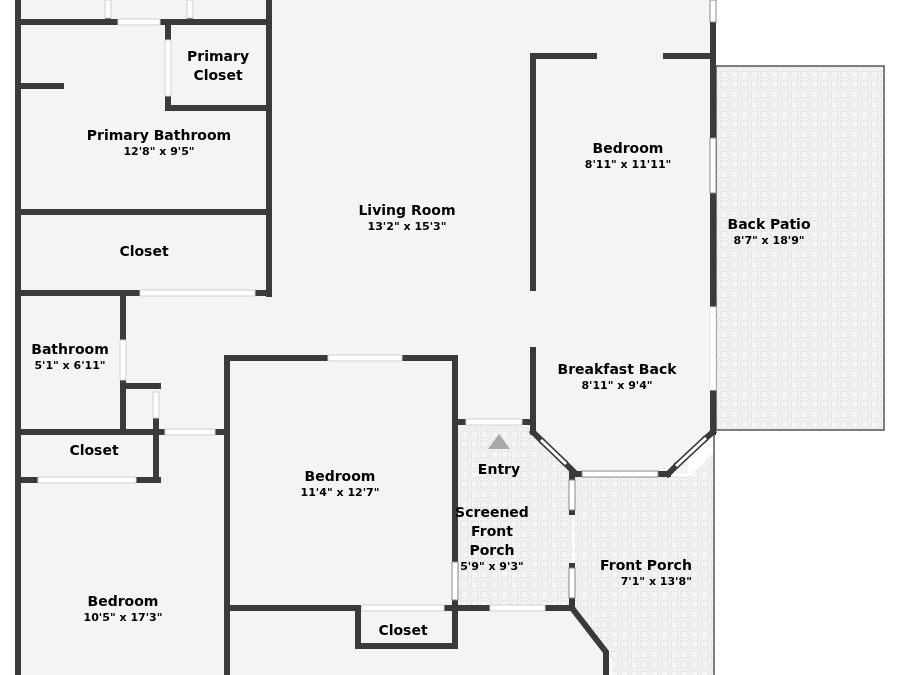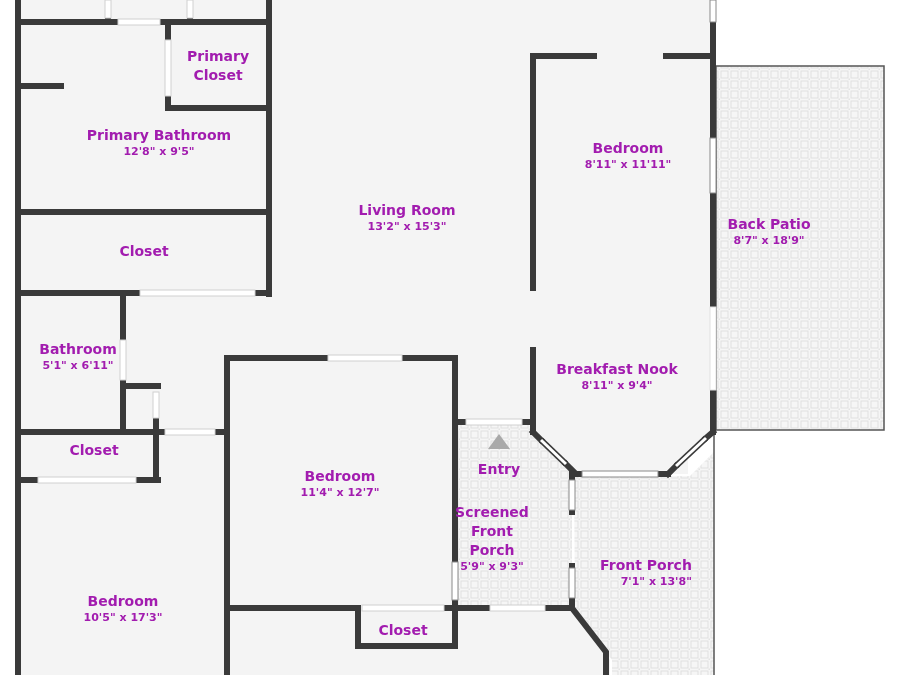--- a/index.html
+++ b/index.html
@@ -1,18 +1,18 @@
 <!DOCTYPE html>
 <html><head>
 <meta charset="utf-8">
 <style>
   html, body { margin:0; padding:0; background:#ffffff; }
   body { width:900px; height:675px; overflow:hidden; position:relative; font-family:"DejaVu Sans", sans-serif; }
   #plan { position:absolute; left:0; top:0; width:900px; height:675px; }
-  .lbl { position:absolute; text-align:center; color:#a21caf; transform:translateX(-50%); white-space:nowrap; }
+  .lbl { position:absolute; text-align:center; color:#000000; transform:translateX(-50%); white-space:nowrap; }
   .lbl .name { font-weight:bold; font-size:14px; line-height:19px; display:block; }
   .lbl .dim { font-weight:bold; font-size:11px; line-height:14px; display:block; }
 </style>
 </head>
 <body>
 
 <svg id="plan" viewBox="0 0 900 675" xmlns="http://www.w3.org/2000/svg">
   <defs>
     <pattern id="tile" width="10" height="10" patternUnits="userSpaceOnUse">
       <rect width="10" height="10" fill="#f6f6f6"></rect>
@@ -157,26 +157,26 @@
   <span class="dim">13'2" x 15'3"</span>
 </div>
 <div class="lbl" style="left:628px;top:139px;">
   <span class="name">Bedroom</span>
   <span class="dim">8'11" x 11'11"</span>
 </div>
 <div class="lbl" style="left:769px;top:215px;">
   <span class="name">Back Patio</span>
   <span class="dim">8'7" x 18'9"</span>
 </div>
-<div class="lbl" style="left:78px;top:340px;">
+<div class="lbl" style="left:70px;top:340px;">
   <span class="name">Bathroom</span>
   <span class="dim">5'1" x 6'11"</span>
 </div>
 <div class="lbl" style="left:617px;top:360px;">
-  <span class="name">Breakfast Nook</span>
+  <span class="name">Breakfast Back</span>
   <span class="dim">8'11" x 9'4"</span>
 </div>
 <div class="lbl" style="left:94px;top:441px;">
   <span class="name">Closet</span>
 </div>
 <div class="lbl" style="left:499px;top:460px;">
   <span class="name">Entry</span>
 </div>
 <div class="lbl" style="left:340px;top:467px;">
   <span class="name">Bedroom</span>

